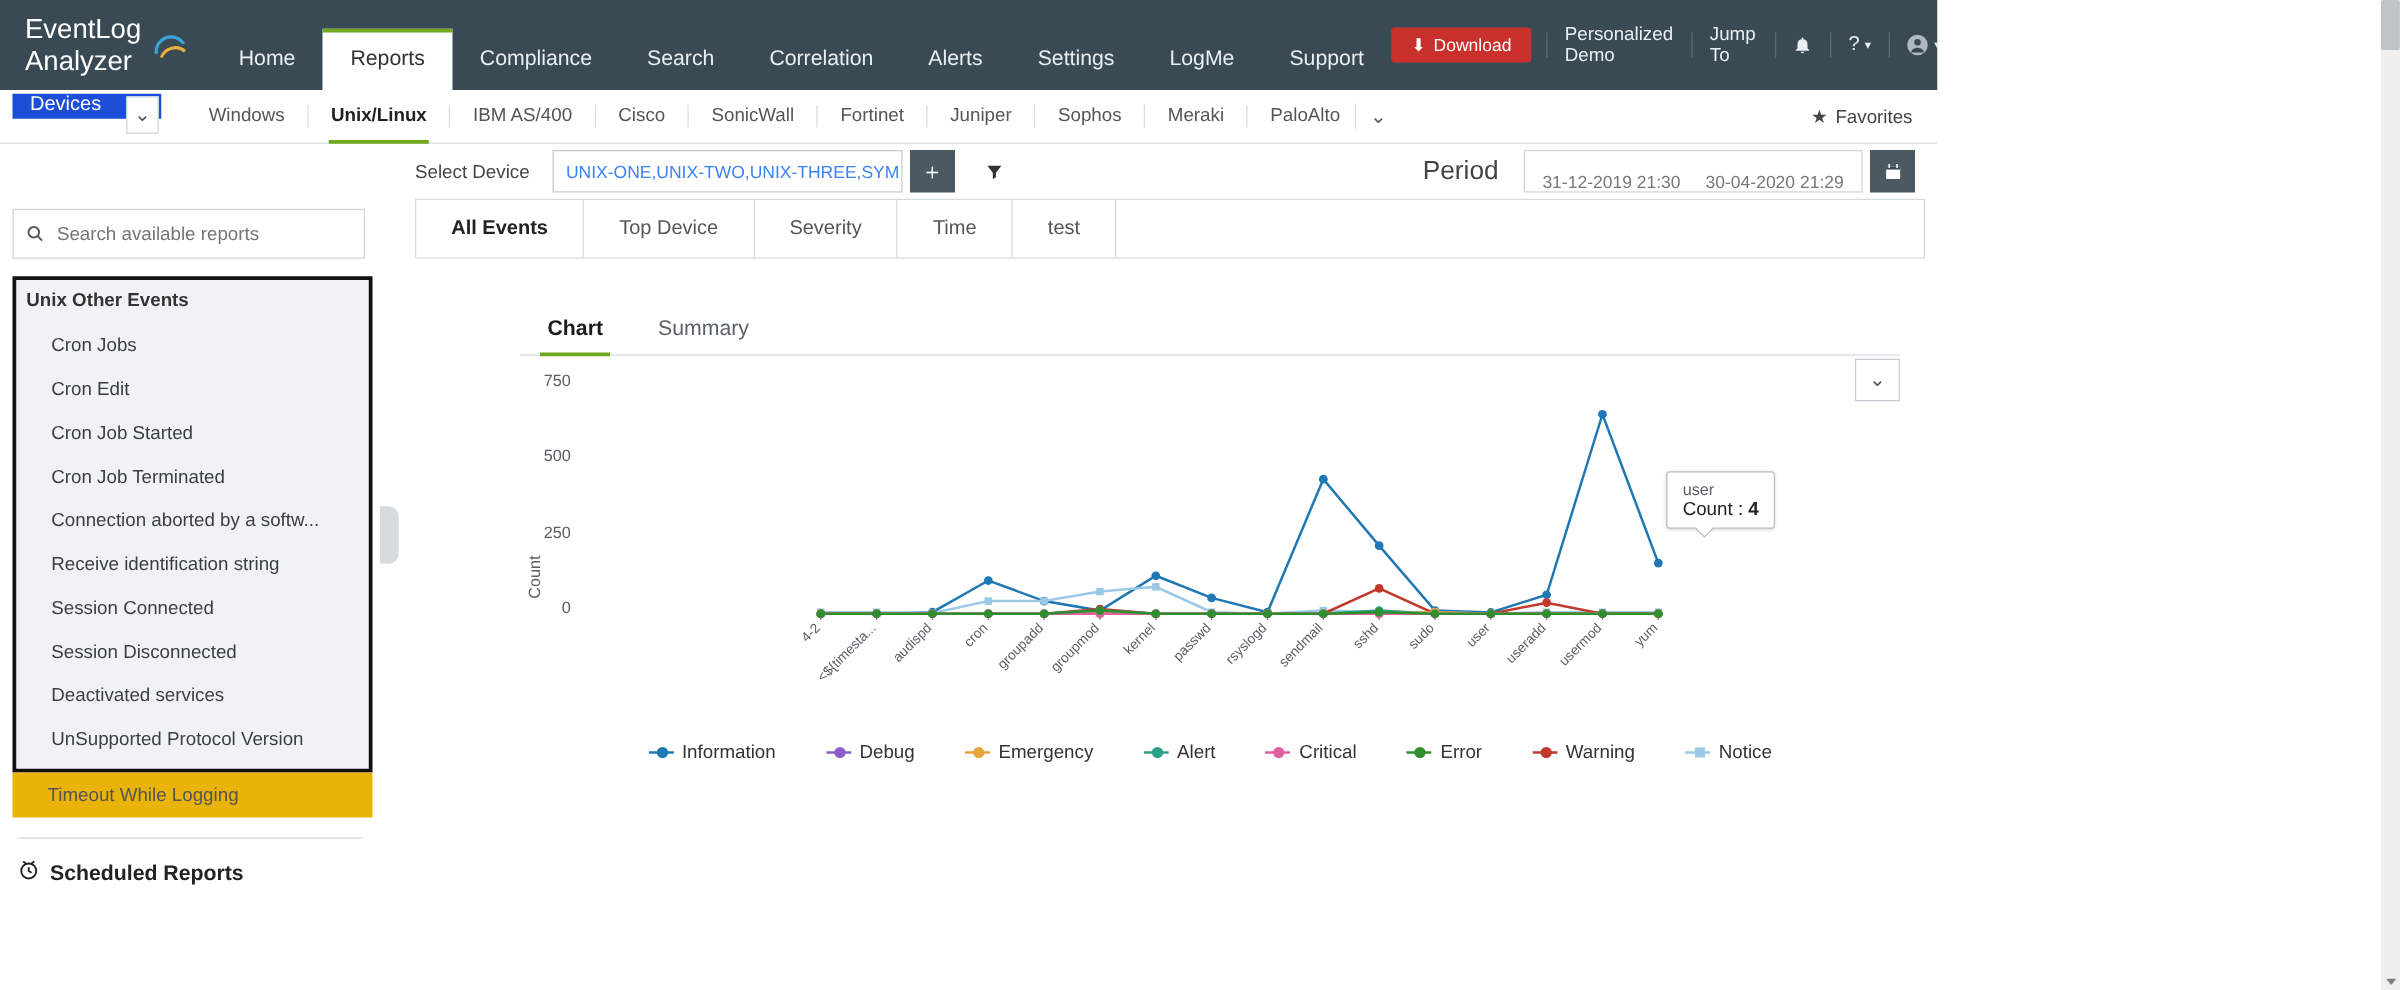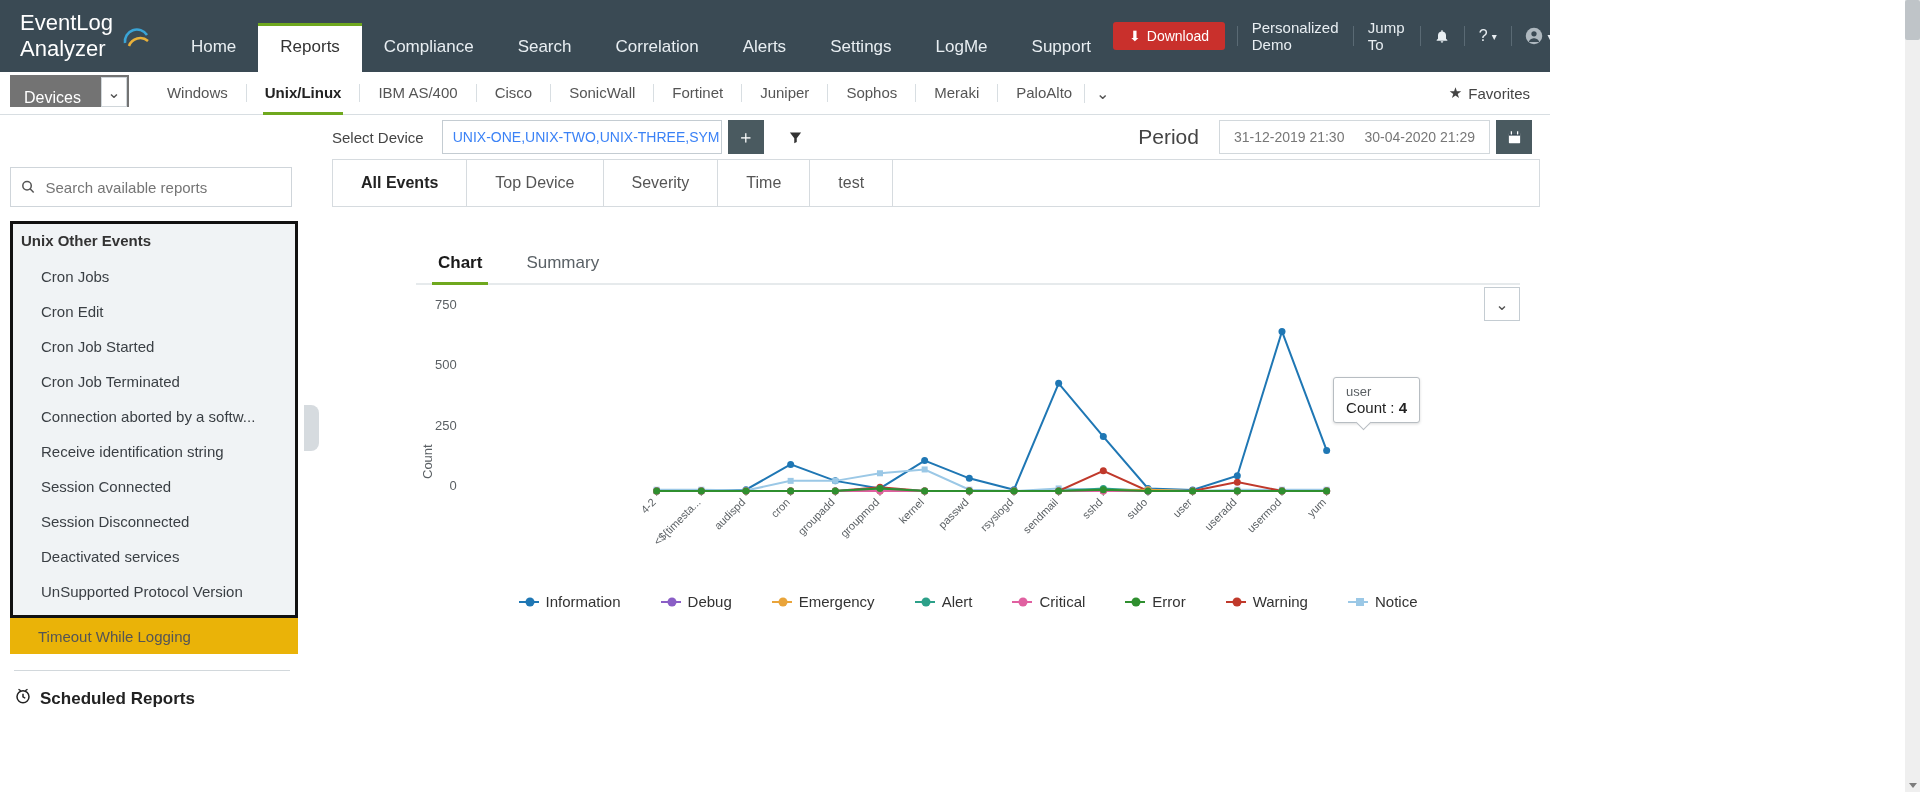--- a/index.html
+++ b/index.html
@@ -15,39 +15,39 @@
   .main-nav-item.active { background:#fff; color:#333; border-top:3px solid #6fa81e; padding-top:11px; }
   .top-right { margin-left:auto; display:flex; align-items:center; gap:0; }
   .dl-btn { background:#c9302c; color:#fff; padding:6px 16px; border-radius:3px; margin:6px 12px 6px 0; font-size:14px; display:flex; align-items:center; gap:6px; cursor:pointer; }
   .top-link { color:#e8eef2; font-size:15px; padding:0 14px; cursor:pointer; }
   .top-sep { width:1px; height:20px; background:#5a6a74; }
   .top-icon { color:#e8eef2; padding:0 14px; cursor:pointer; font-size:16px; display:flex; align-items:center; gap:4px; }
   .add-btn { background:#6fa81e; color:#fff; padding:7px 16px; margin:5px 10px 5px 0; font-size:15px; border-radius:2px; display:flex; align-items:center; gap:6px; cursor:pointer; }
   .log-search { display:flex; align-items:center; gap:8px; color:#c4cfd6; background:#4a5a64; padding:8px 20px 8px 14px; font-size:15px; cursor:pointer; }
   
   .subbar { display:flex; align-items:stretch; border-bottom:1px solid #d8dee2; position:relative; }
-  .devices-btn { background:#737373; color:#fff; display:flex; align-items:flex-end; height:32px; margin:3px 6px 3px 10px; position:relative; }
+  .devices-btn { background:#1d4ed8; color:#fff; display:flex; align-items:flex-start; height:20px; margin:3px 6px 3px 10px; position:relative; }
   .devices-label { padding:0 48px 0 14px; font-size:16px; }
   .devices-caret { background:#fff; color:#555; width:26px; height:30px; display:flex; align-items:center; justify-content:center; position:absolute; right:2px; top:2px; border:1px solid #d0d6da; cursor:pointer; }
   .sub-tabs { display:flex; align-items:center; margin-left:20px; }
   .sub-tab { padding:12px 12px 13px; font-size:15px; color:#555; cursor:pointer; position:relative; }
   .sub-tab.active { font-weight:600; color:#222; }
   .sub-tab.active::after { content:""; position:absolute; bottom:-1px; left:10%; width:80%; height:3px; background:#6fa81e; }
   .sub-sep { width:1px; height:18px; background:#d8dee2; margin:0 6px; }
   .sub-caret-box { width:36px; display:flex; align-items:center; justify-content:center; border-left:1px solid #d8dee2; cursor:pointer; color:#555; }
   .favorites { margin-left:auto; padding:12px 20px; color:#444; font-size:15px; display:flex; align-items:center; gap:6px; cursor:pointer; }
   
   .filter-row { display:flex; align-items:center; padding:0 0 0 332px; height:44px; }
   .filter-label { color:#444; font-size:15px; margin-right:18px; }
   .device-select { border:1px solid #c4ccd2; height:34px; width:280px; padding:0 10px; font-size:14px; color:#3b82f6; display:flex; align-items:center; overflow:hidden; white-space:nowrap; }
   .sq-btn { width:36px; height:34px; background:#4a5a60; color:#fff; display:flex; align-items:center; justify-content:center; margin-left:6px; cursor:pointer; font-size:18px; }
   .funnel-btn { width:36px; height:34px; display:flex; align-items:center; justify-content:center; margin-left:14px; cursor:pointer; color:#333; }
   .period-area { margin-left:auto; display:flex; align-items:center; padding-right:18px; }
   .period-label { font-size:21px; color:#444; margin-right:20px; }
-  .date-box { border:1px solid #d2d8dc; height:34px; padding:0 14px; display:flex; align-items:center; gap:20px; font-size:14px; color:#777; }
+  .date-box { border:1px solid #d2d8dc; height:34px; padding:0 14px; display:flex; align-items:flex-end; gap:20px; font-size:14px; color:#777; }
   .cal-btn { width:36px; height:34px; background:#4a5a60; color:#fff; display:flex; align-items:center; justify-content:center; margin-left:6px; cursor:pointer; }
   
   .main-row { display:flex; align-items:flex-start; }
   .leftcol { width:304px; flex-shrink:0; padding:8px 6px 12px 10px; position:relative; }
   .search-reports { display:flex; align-items:center; border:1px solid #cfd5da; background:#fff; height:40px; margin:0 6px 14px 0; padding:0 10px; gap:10px; }
   .search-reports input { border:none; outline:none; font-size:15px; width:100%; }
   .tree-box { border:3px solid #111; background:#f0f3f5; padding:2px 0 6px; margin-bottom:0; }
   .tree-title { font-size:15px; font-weight:600; padding:6px 6px 10px 8px; }
   .tree-item { font-size:15px; color:#3a3f44; padding:9px 8px 9px 28px; cursor:pointer; }
   .tree-item.trunc { padding-top:10px; color:#555; }

